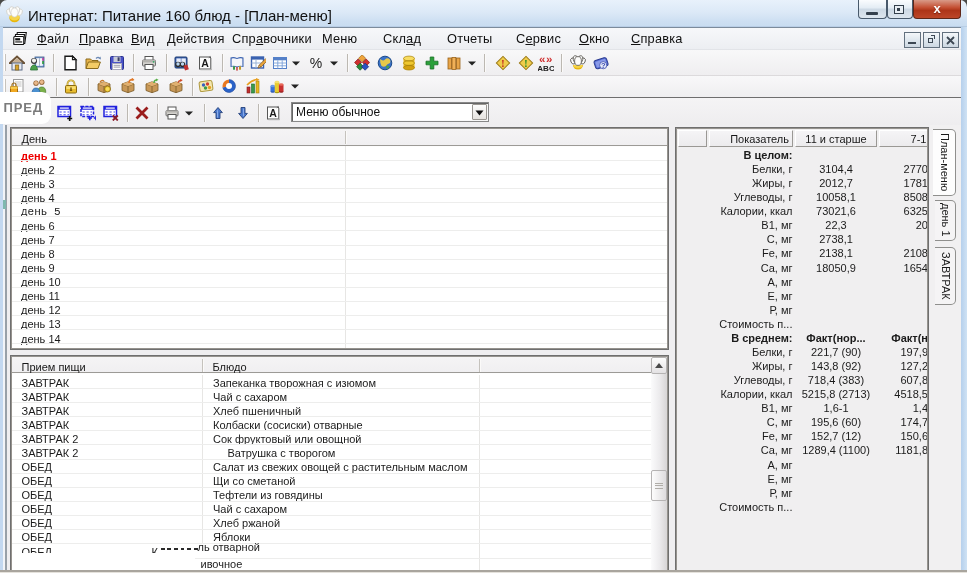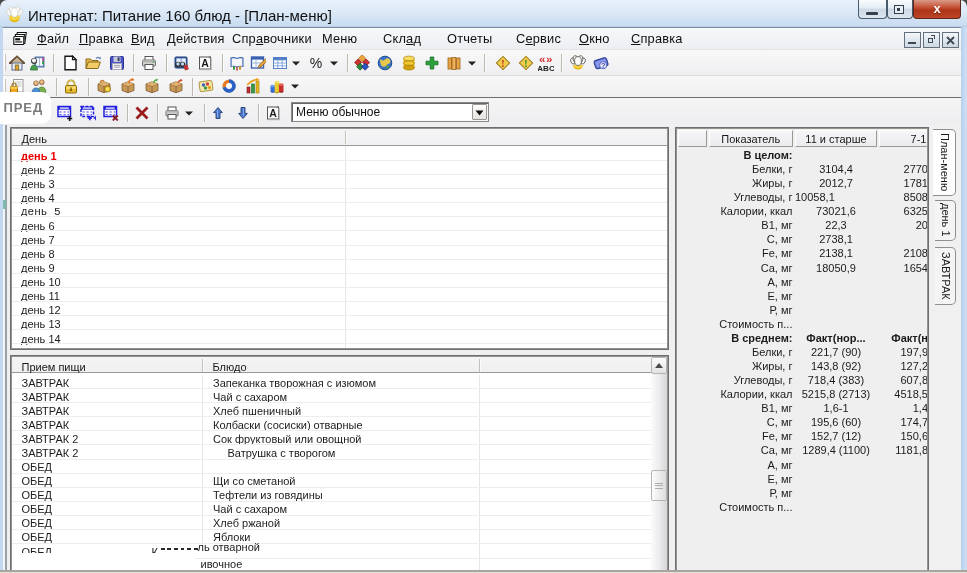--- a/index.html
+++ b/index.html
@@ -542,20 +542,21 @@
 <div class="gr" style="left:10px;top:62.410000000000004px">ЗАВТРАК</div>
 <div class="gr" style="left:201.5px;top:62.410000000000004px">Колбаски (сосиски) отварные</div>
 <div class="hline" style="left:0;top:73.88000000000001px;width:655.5px"></div>
 <div class="gr" style="left:10px;top:76.48px">ЗАВТРАК 2</div>
 <div class="gr" style="left:201.5px;top:76.48px">Сок фруктовый или овощной</div>
 <div class="hline" style="left:0;top:87.95px;width:655.5px"></div>
 <div class="gr" style="left:10px;top:90.55px">ЗАВТРАК 2</div>
 <div class="gr" style="left:216px;top:90.55px">Ватрушка с творогом</div>
 <div class="hline" style="left:0;top:102.02px;width:655.5px"></div>
 <div class="gr" style="left:10px;top:104.62px">ОБЕД</div>
+<div class="gr" style="left:201.5px;top:104.62px">Салат из свежих овощей с растительным маслом</div>
 <div class="hline" style="left:0;top:116.08999999999999px;width:655.5px"></div>
 <div class="gr" style="left:10px;top:118.69000000000001px">ОБЕД</div>
 <div class="gr" style="left:201.5px;top:118.69000000000001px">Щи со сметаной</div>
 <div class="hline" style="left:0;top:130.16000000000003px;width:655.5px"></div>
 <div class="gr" style="left:10px;top:132.76000000000002px">ОБЕД</div>
 <div class="gr" style="left:201.5px;top:132.76000000000002px">Тефтели из говядины</div>
 <div class="hline" style="left:0;top:144.23000000000002px;width:655.5px"></div>
 <div class="gr" style="left:10px;top:146.83px">ОБЕД</div>
 <div class="gr" style="left:201.5px;top:146.83px">Чай с сахаром</div>
 <div class="hline" style="left:0;top:158.3px;width:655.5px"></div>
@@ -585,32 +586,32 @@
       <polygon points="4,0 8,5 0,5" fill="#4a4a4a"></polygon>
     </svg>
 <div class="abs" style="left:639.5px;top:113.5px;width:15.5px;height:31px;background:linear-gradient(90deg,#fdfdfd,#dedcde);border:1px solid #b5b3b3;border-radius:2px"></div>
 <div class="abs" style="left:643.5px;top:126.0px;width:7.5px;height:1.2px;background:#b0ada8"></div>
 <div class="abs" style="left:643.5px;top:128.6px;width:7.5px;height:1.2px;background:#b0ada8"></div>
 <div class="abs" style="left:643.5px;top:131.2px;width:7.5px;height:1.2px;background:#b0ada8"></div>
 </div>
 <div class="abs" style="left:674.5px;top:127px;width:254px;height:445px;background:#f0eff0;border:1px solid #6f6f6f;outline:1px solid #96938e;outline-offset:-2px"></div>
 <div class="abs" style="left:676.5px;top:129px;width:250px;height:440.5px;overflow:hidden">
 <div class="abs" style="left:1px;top:0.5px;width:29.5px;height:17px;background:linear-gradient(#f5f4f6,#ecebed);border:1px solid #fff;border-right-color:#9a9894;border-bottom-color:#9a9894;font-size:11px;color:#181818;text-align:left;line-height:16px;padding:0 3px;white-space:nowrap;overflow:hidden"></div>
-<div class="abs" style="left:32px;top:0.5px;width:84.5px;height:17px;background:linear-gradient(#f5f4f6,#ecebed);border:1px solid #fff;border-right-color:#9a9894;border-bottom-color:#9a9894;font-size:11px;color:#181818;text-align:center;line-height:16px;padding:0 3px;white-space:nowrap;overflow:hidden">Показатель</div>
+<div class="abs" style="left:32px;top:0.5px;width:84.5px;height:17px;background:linear-gradient(#f5f4f6,#ecebed);border:1px solid #fff;border-right-color:#9a9894;border-bottom-color:#9a9894;font-size:11px;color:#181818;text-align:right;line-height:16px;padding:0 3px;white-space:nowrap;overflow:hidden">Показатель</div>
 <div class="abs" style="left:118.5px;top:0.5px;width:82px;height:17px;background:linear-gradient(#f5f4f6,#ecebed);border:1px solid #fff;border-right-color:#9a9894;border-bottom-color:#9a9894;font-size:11px;color:#181818;text-align:center;line-height:16px;padding:0 3px;white-space:nowrap;overflow:hidden">11 и старше</div>
 <div class="abs" style="left:202.5px;top:0.5px;width:48.5px;height:17px;background:linear-gradient(#f5f4f6,#ecebed);border:1px solid #fff;border-right-color:#9a9894;border-bottom-color:#9a9894;font-size:11px;color:#181818;text-align:right;line-height:16px;padding:0 0px;white-space:nowrap;overflow:hidden">7-1</div>
 <div class="abs" style="left:0;top:20.0px;width:116px;text-align:right;font-size:11px;color:#1b1b1b;font-weight:bold;white-space:nowrap">В целом:</div>
 <div class="abs" style="left:0;top:34.07px;width:116px;text-align:right;font-size:11px;color:#1b1b1b;white-space:nowrap">Белки, г</div>
 <div class="abs" style="left:118.5px;top:34.07px;width:82px;text-align:center;font-size:11px;color:#1b1b1b;white-space:nowrap">3104,4</div>
 <div class="abs" style="left:162.5px;top:34.07px;width:89px;text-align:right;font-size:11px;color:#1b1b1b;white-space:nowrap">2770</div>
 <div class="abs" style="left:0;top:48.14px;width:116px;text-align:right;font-size:11px;color:#1b1b1b;white-space:nowrap">Жиры, г</div>
 <div class="abs" style="left:118.5px;top:48.14px;width:82px;text-align:center;font-size:11px;color:#1b1b1b;white-space:nowrap">2012,7</div>
 <div class="abs" style="left:162.5px;top:48.14px;width:89px;text-align:right;font-size:11px;color:#1b1b1b;white-space:nowrap">1781</div>
 <div class="abs" style="left:0;top:62.21px;width:116px;text-align:right;font-size:11px;color:#1b1b1b;white-space:nowrap">Углеводы, г</div>
-<div class="abs" style="left:118.5px;top:62.21px;width:82px;font-size:11px;color:#1b1b1b;white-space:nowrap">10058,1</div>
+<div class="abs" style="left:118.5px;top:62.21px;width:82px;text-align:center;font-size:11px;color:#1b1b1b;white-space:nowrap">10058,1</div>
 <div class="abs" style="left:162.5px;top:62.21px;width:89px;text-align:right;font-size:11px;color:#1b1b1b;white-space:nowrap">8508</div>
 <div class="abs" style="left:0;top:76.28px;width:116px;text-align:right;font-size:11px;color:#1b1b1b;white-space:nowrap">Калории, ккал</div>
 <div class="abs" style="left:118.5px;top:76.28px;width:82px;text-align:center;font-size:11px;color:#1b1b1b;white-space:nowrap">73021,6</div>
 <div class="abs" style="left:162.5px;top:76.28px;width:89px;text-align:right;font-size:11px;color:#1b1b1b;white-space:nowrap">6325</div>
 <div class="abs" style="left:0;top:90.35px;width:116px;text-align:right;font-size:11px;color:#1b1b1b;white-space:nowrap">В1, мг</div>
 <div class="abs" style="left:118.5px;top:90.35px;width:82px;text-align:center;font-size:11px;color:#1b1b1b;white-space:nowrap">22,3</div>
 <div class="abs" style="left:162.5px;top:90.35px;width:89px;text-align:right;font-size:11px;color:#1b1b1b;white-space:nowrap">20</div>
 <div class="abs" style="left:0;top:104.42px;width:116px;text-align:right;font-size:11px;color:#1b1b1b;white-space:nowrap">С, мг</div>
 <div class="abs" style="left:118.5px;top:104.42px;width:82px;text-align:center;font-size:11px;color:#1b1b1b;white-space:nowrap">2738,1</div>
 <div class="abs" style="left:177px;top:104.42px;width:103px;text-align:right;font-size:11px;color:#1b1b1b;white-space:nowrap">2445</div>

